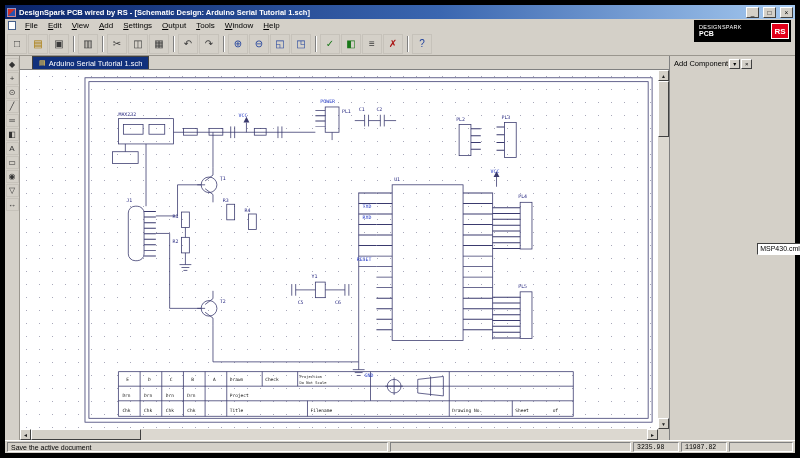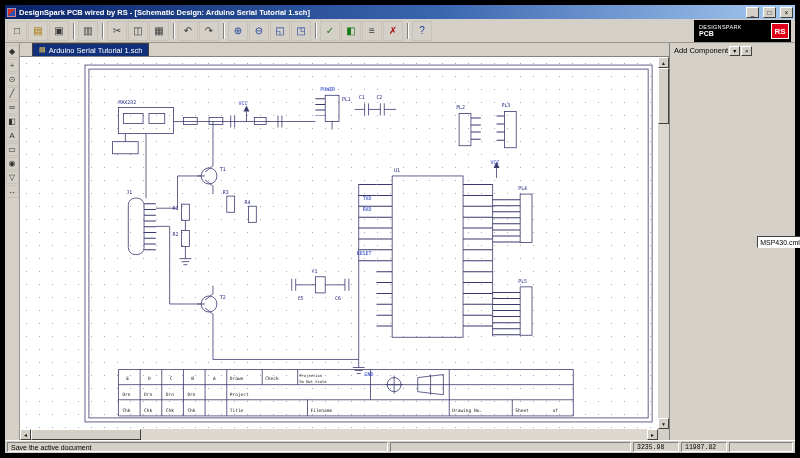--- a/index.html
+++ b/index.html
@@ -105,20 +105,35 @@
 <div class="window">
 
   <div class="titlebar">
     <span class="app-icon"></span>
     <span class="title-text">DesignSpark PCB wired by RS - [Schematic Design: Arduino Serial Tutorial 1.sch]</span>
     <span class="win-btn">_</span>
     <span class="win-btn">□</span>
     <span class="win-btn">×</span>
   </div>
 
+  <div class="menubar">
+    <span class="doc-icon"></span>
+    <nav class="menus">
+
+    <span class="menu-item">File</span>
+        <span class="menu-item">Edit</span>
+        <span class="menu-item">View</span>
+        <span class="menu-item">Add</span>
+        <span class="menu-item">Settings</span>
+        <span class="menu-item">Output</span>
+        <span class="menu-item">Tools</span>
+        <span class="menu-item">Window</span>
+        <span class="menu-item">Help</span>
+      </nav>
+  </div>
 
   <div class="toolbar">
 
   <button class="tb-btn">
         <span>□</span>
       </button>
       <button class="tb-btn c-yellow">
         <span>▤</span>
       </button>
       <button class="tb-btn">

